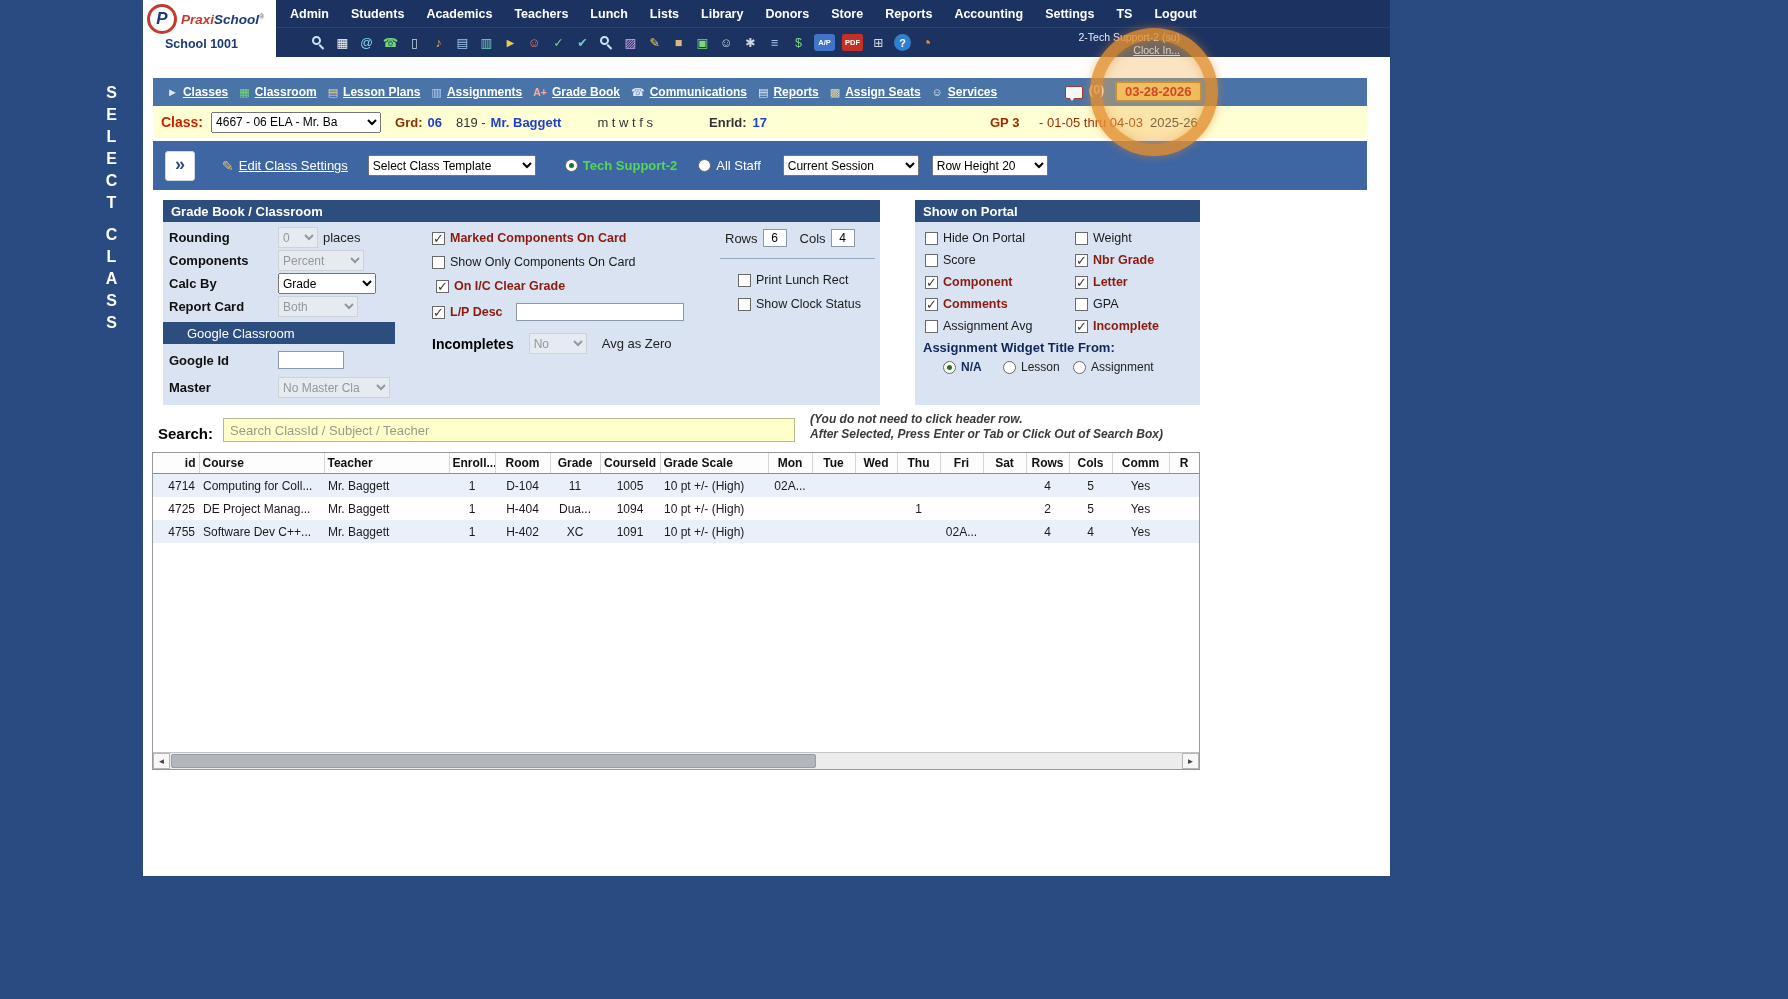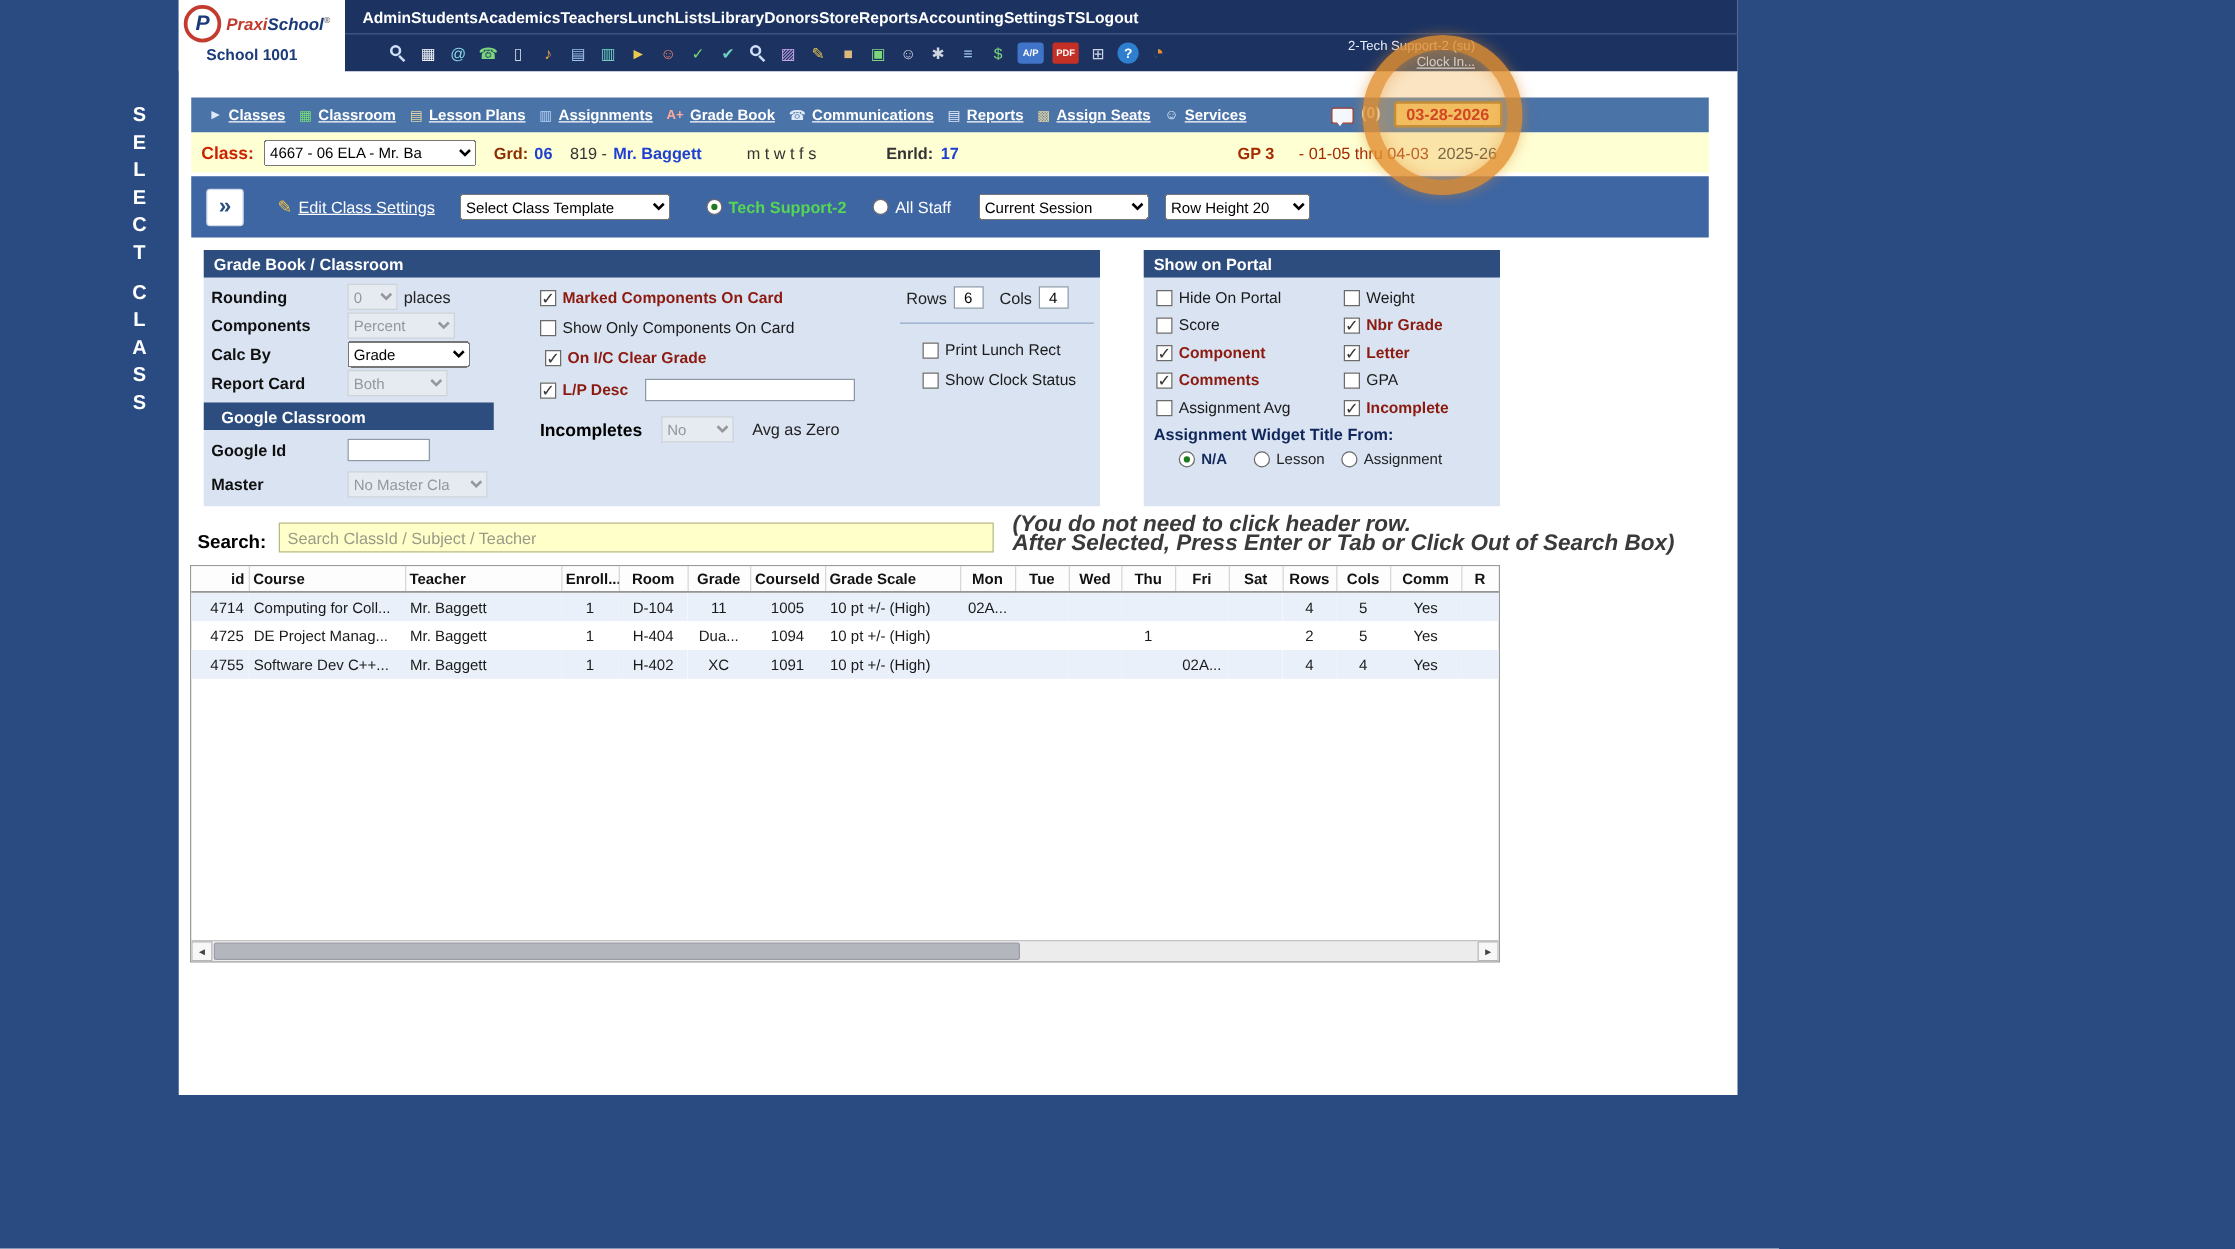--- a/index.html
+++ b/index.html
@@ -16,21 +16,21 @@
   .logo-box{position:absolute;left:0;top:0;width:133px;height:57px;background:#fff;padding-top:4px;box-sizing:border-box}
   .logo-row{display:flex;align-items:center;gap:4px;padding-left:4px}
   .logo-circle{width:30px;height:30px;border:3px solid #c23b2e;border-radius:50%;display:flex;align-items:center;
                justify-content:center;color:#1b3a7a;font-weight:bold;font-style:italic;font-size:17px;flex:none;box-sizing:border-box}
   .logo-name{font-weight:bold;font-style:italic;font-size:13.5px;white-space:nowrap}
   .ln-red{color:#c23b2e}.ln-blue{color:#1b3a7a}.ln-reg{font-size:7px;color:#777}
   .school-name{color:#1b3a7a;font-weight:bold;font-size:12.5px;margin:3px 0 0 22px}
 
   
   .top-nav{position:absolute;left:133px;top:0;right:0;height:27px;background:#1c3362;display:flex;align-items:center;
-           padding-left:14px}
+           gap:22px;padding-left:14px}
   .nav-item{color:#fff;font-size:12.5px;font-weight:bold;cursor:pointer;white-space:nowrap}
   .icon-bar{position:absolute;left:133px;top:27px;right:0;height:30px;background:#1c3362;display:flex;align-items:center;
             gap:7px;padding-left:34px;border-top:1px solid #2a4478;box-sizing:border-box}
   .tbi{width:17px;height:17px;display:flex;align-items:center;justify-content:center;font-size:12.5px;flex:none;cursor:pointer}
   .g-white{color:#f2f5fa}.g-cyan{color:#86d8e8}.g-green{color:#7cd67c}.g-silver{color:#cfd6e2}.g-orange{color:#f0a24a}
   .g-lblue{color:#9fc3ef}.g-teal{color:#6fd0c0}.g-gold{color:#ecc94f}.g-red{color:#f08070}.g-plum{color:#c7a3e8}.g-tan{color:#dcb87a}
   .mag{position:relative}
   .mag::before{content:"";position:absolute;left:2px;top:2px;width:9px;height:9px;border:2px solid #cfe0f8;border-radius:50%;box-sizing:border-box}
   .mag::after{content:"";position:absolute;left:10px;top:10px;width:6px;height:2px;background:#cfe0f8;transform:rotate(45deg);transform-origin:0 0}
   .chip-ap{background:#3f74c8;color:#fff;font-size:7.5px;font-weight:bold;border-radius:3px;width:21px}
@@ -98,36 +98,36 @@
   .ti{height:18px;border:1px solid #8a99a8;font-size:12px;padding:0 3px;background:#fff;box-sizing:border-box}
   .ti-sm{width:24px;text-align:center}
   .lp-input{width:168px;margin-left:8px}
   .gid-input{width:66px}
 
   
   .panel{position:absolute;background:#d9e3f2}
   .panel-left{left:20px;top:200px;width:717px;height:205px}
   .panel-right{left:772px;top:200px;width:285px;height:205px}
   .panel-hdr{height:22px;background:#2d4d7e;color:#fff;font-weight:bold;font-size:13px;display:flex;align-items:center;padding-left:8px}
-  .gc-hdr{position:absolute;left:0;top:122px;width:232px;height:22px;background:#2d4d7e;color:#fff;font-weight:bold;
-          font-size:13px;display:flex;align-items:center;padding-left:14px;box-sizing:border-box}
+  .gc-hdr{position:absolute;left:0;top:122px;width:232px;height:22px;background:#2d4d7e;color:#fff;font-weight:normal;
+          font-size:13px;display:flex;align-items:center;padding-left:24px;box-sizing:border-box}
   .row{position:absolute;display:flex;align-items:center;gap:5px}
   .flbl{font-weight:bold;font-size:13px;color:#101010}
   .w104{width:104px;flex:none}
   .ftxt{font-size:13px;color:#222;white-space:nowrap}
   .inc-lbl{font-weight:bold;font-size:14px;color:#000}
   .divider{position:absolute;border-top:1px solid #93a9c7;height:0}
   .widget-title{position:absolute;left:8px;top:140px;font-weight:bold;font-size:13px;color:#10265a}
 
   
   .search-row{position:absolute;left:15px;top:412px;display:flex;align-items:flex-end;gap:10px}
   .search-lbl{font-weight:bold;font-size:15px;color:#000;margin-top:4px}
   .search-input{width:572px;height:24px;background:#ffffca;border:1px solid #b9b98e;font-size:13px;padding:0 6px;box-sizing:border-box}
   .search-input::placeholder{color:#9a9a88}
-  .search-note{margin-left:5px;font-style:italic;font-weight:bold;font-size:18px;color:#3a3a3a;line-height:15px}
+  .search-note{margin-left:5px;font-style:italic;font-weight:bold;font-size:12px;color:#3a3a3a;line-height:15px}
 
   
   .table-box{position:absolute;left:9px;top:452px;width:1048px;height:318px;border:1px solid #9a9a9a;background:#fff;
              box-sizing:border-box;overflow:hidden}
   .grid{border-collapse:collapse;table-layout:fixed;width:1046px}
   .grid th{font-size:12px;font-weight:bold;color:#111;height:20px;border-right:1px solid #d6d6d6;border-bottom:1px solid #8f8f8f;
            padding:0 3px;overflow:hidden;white-space:nowrap;text-align:center;background:#fdfdfd}
   .grid td{font-size:12px;color:#1a1a1a;height:23px;padding:0 4px;overflow:hidden;white-space:nowrap;text-align:center;cursor:pointer}
   .grid th:first-child,.grid td:first-child{text-align:right}
   .grid th:nth-child(2),.grid td:nth-child(2),.grid th:nth-child(3),.grid td:nth-child(3),

